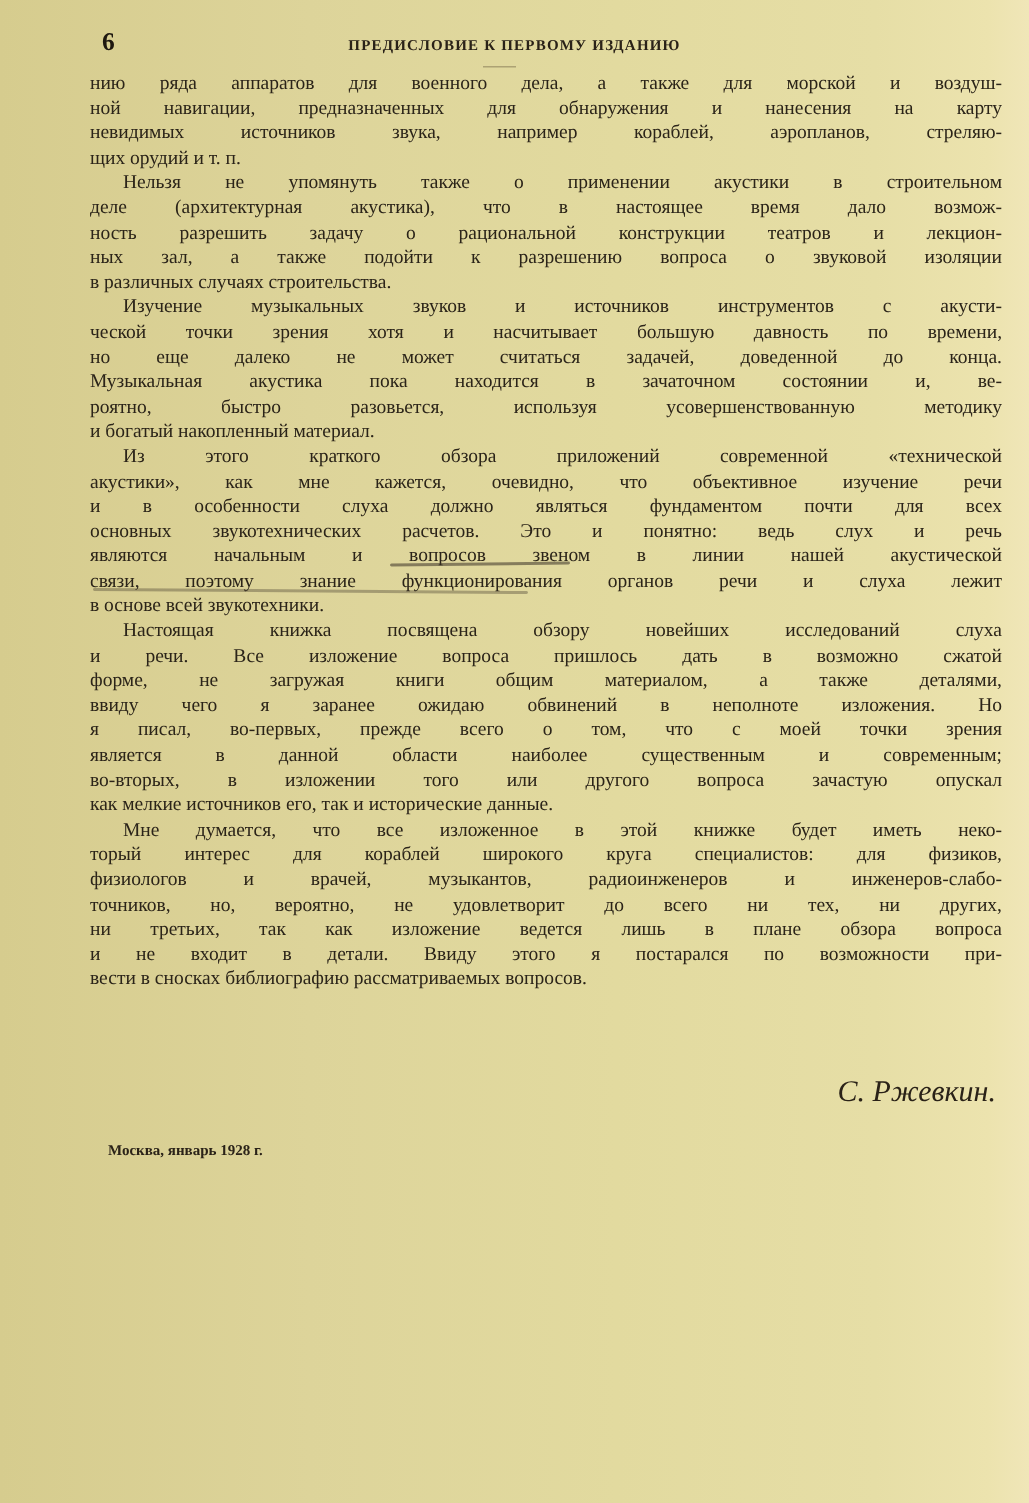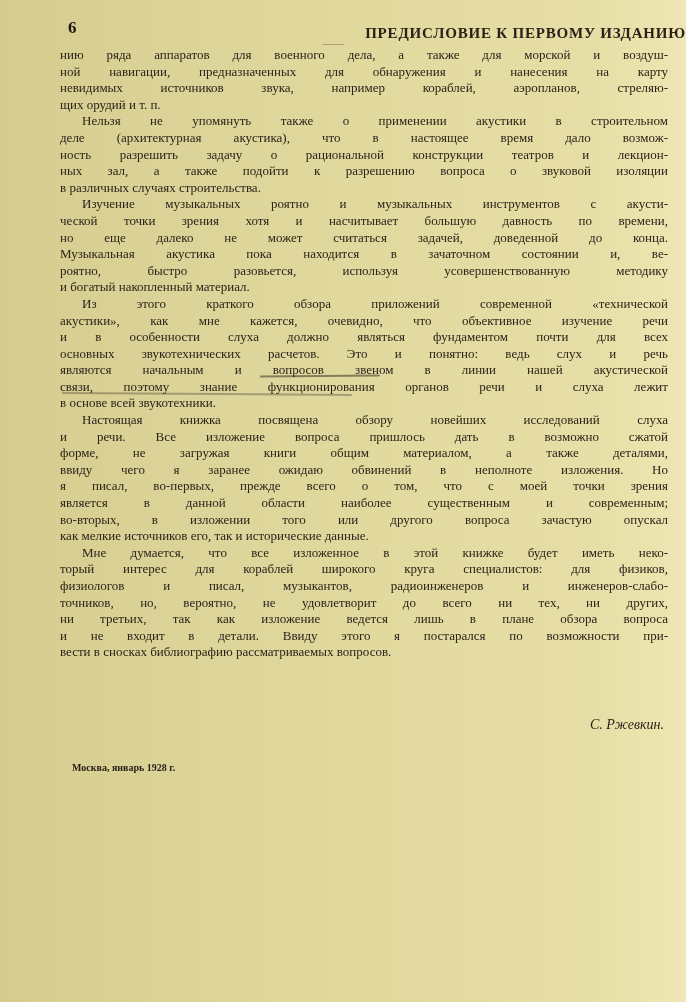--- a/index.html
+++ b/index.html
@@ -10,41 +10,41 @@
     color: #2a2218;
     position: relative;
   }
   .page { position: absolute; left: 0; top: 0; width: 686px; height: 1002px; }
   .page-number {
     position: absolute; left: 68px; top: 18px;
     font-size: 17px; font-weight: bold; color: #1e1810;
   }
   .running-head {
     position: absolute; left: 0; width: 686px; top: 25px;
-    text-align: right; font-size: 15px; letter-spacing: 0.8px; color: #2a2218;
+    text-align: center; font-size: 10px; letter-spacing: 0.8px; color: #2a2218;
     font-family: "Liberation Serif", serif; font-weight: bold;
   }
   .head-rule {
     position: absolute; left: 322px; top: 44px; width: 22px; height: 1px;
     background: #8a7f58; opacity: 0.6;
   }
   .body-text {
     position: absolute; left: 60px; top: 47px; width: 608px;
   }
   .line {
     display: block; height: 16.6px; line-height: 16.6px;
     font-size: 13px; white-space: nowrap;
     text-align: justify; text-align-last: justify;
     color: #2b2419;
   }
   .line.last { text-align-last: left; font-family: Liberation Serif, serif; }
   .line.indent { padding-left: 22px; }
   .signature {
     position: absolute; right: 22px; top: 717px;
-    font-size: 14px; font-style: italic; color: #2a2218;
+    font-size: 20px; font-style: italic; color: #2a2218;
   }
   .place-date {
     position: absolute; left: 72px; top: 762px;
     font-size: 10px; font-weight: bold; color: #2a2218;
   }
   .underline-mark {
     position: absolute; height: 2px; background: #3a3226; opacity: 0.55; border-radius: 1px;
   }
 </style>
 </head>
@@ -58,21 +58,21 @@
   <div class="body-text" id="body-text">
       <span class="line">нию ряда аппаратов для военного дела, а также для морской и воздуш-</span>
       <span class="line">ной навигации, предназначенных для обнаружения и нанесения на карту</span>
       <span class="line">невидимых источников звука, например кораблей, аэропланов, стреляю-</span>
       <span class="line last">щих орудий и т. п.</span>
       <span class="line indent">Нельзя не упомянуть также о применении акустики в строительном</span>
       <span class="line">деле (архитектурная акустика), что в настоящее время дало возмож-</span>
       <span class="line">ность разрешить задачу о рациональной конструкции театров и лекцион-</span>
       <span class="line">ных зал, а также подойти к разрешению вопроса о звуковой изоляции</span>
       <span class="line last">в различных случаях строительства.</span>
-      <span class="line indent">Изучение музыкальных роятно и музыкальных инструментов с акусти-</span>
+      <span class="line indent">Изучение музыкальных звуков и источников инструментов с акусти-</span>
       <span class="line">ческой точки зрения хотя и насчитывает большую давность по времени,</span>
       <span class="line">но еще далеко не может считаться задачей, доведенной до конца.</span>
       <span class="line">Музыкальная акустика пока находится в зачаточном состоянии и, ве-</span>
       <span class="line">роятно, быстро разовьется, используя усовершенствованную методику</span>
       <span class="line last">и богатый накопленный материал.</span>
       <span class="line indent">Из этого краткого обзора приложений современной «технической</span>
       <span class="line">акустики», как мне кажется, очевидно, что объективное изучение речи</span>
       <span class="line">и в особенности слуха должно являться фундаментом почти для всех</span>
       <span class="line">основных звукотехнических расчетов. Это и понятно: ведь слух и речь</span>
       <span class="line">являются начальным и вопросов звеном в линии нашей акустической</span>
@@ -81,21 +81,21 @@
       <span class="line indent">Настоящая книжка посвящена обзору новейших исследований слуха</span>
       <span class="line">и речи. Все изложение вопроса пришлось дать в возможно сжатой</span>
       <span class="line">форме, не загружая книги общим материалом, а также деталями,</span>
       <span class="line">ввиду чего я заранее ожидаю обвинений в неполноте изложения. Но</span>
       <span class="line">я писал, во-первых, прежде всего о том, что с моей точки зрения</span>
       <span class="line">является в данной области наиболее существенным и современным;</span>
       <span class="line">во-вторых, в изложении того или другого вопроса зачастую опускал</span>
       <span class="line last">как мелкие источников его, так и исторические данные.</span>
       <span class="line indent">Мне думается, что все изложенное в этой книжке будет иметь неко-</span>
       <span class="line">торый интерес для кораблей широкого круга специалистов: для физиков,</span>
-      <span class="line">физиологов и писал, музыкантов, радиоинженеров и инженеров-слабо-</span>
+      <span class="line">физиологов и врачей, музыкантов, радиоинженеров и инженеров-слабо-</span>
       <span class="line">точников, но, вероятно, не удовлетворит до всего ни тех, ни других,</span>
       <span class="line">ни третьих, так как изложение ведется лишь в плане обзора вопроса</span>
       <span class="line">и не входит в детали. Ввиду этого я постарался по возможности при-</span>
       <span class="line last">вести в сносках библиографию рассматриваемых вопросов.</span>
     </div>
 
   <div class="underline-mark" style="left:260px; top:375px; width:120px; transform:rotate(-0.6deg);"></div>
   <div class="underline-mark" style="left:62px; top:393px; width:290px; transform:rotate(0.4deg); opacity:0.35;"></div>
 
   <div class="signature">С. Ржевкин.</div>

